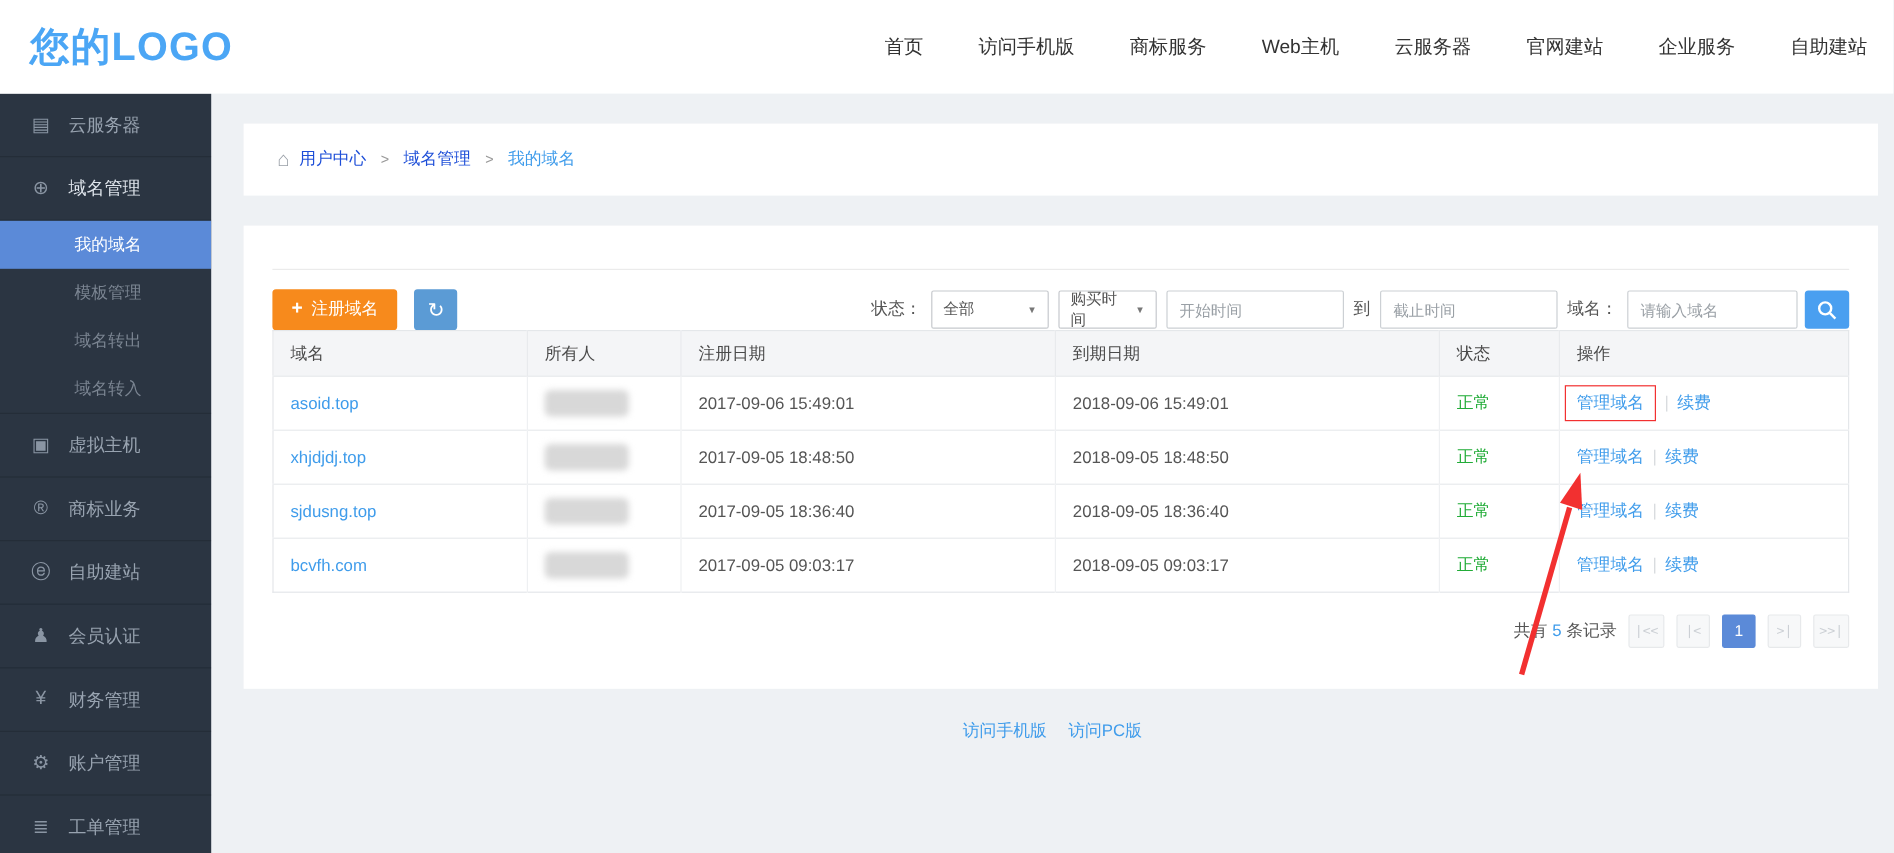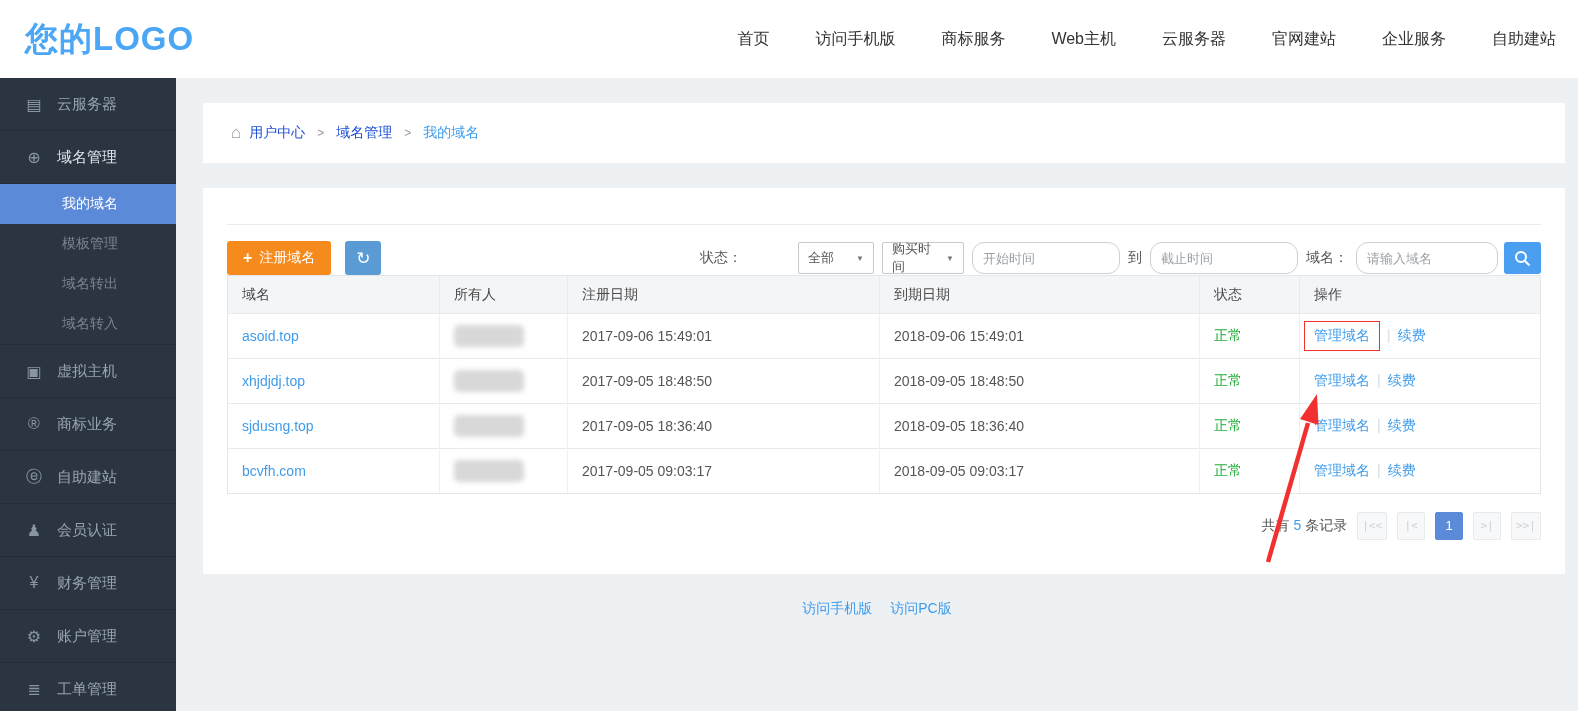--- a/index.html
+++ b/index.html
@@ -72,24 +72,24 @@
     border:none; border-radius:3px; font-size:17px; cursor:pointer;
   }
   .filters { display:flex; align-items:center; font-size:14px; color:#555; }
   .flt-label { margin:0 8px; white-space:nowrap;font-family:Liberation Mono, monospace; }
   .sel {
     height:32px; border:1px solid #c6c9cd; background:#fff; display:flex;
     align-items:center; justify-content:space-between; padding:0 9px;
     font-size:13px; color:#555; cursor:pointer; border-radius:2px;
   }
   .sel .arr { font-size:8px; color:#777; margin-left:8px; }
-  .sel-status { width:76px;margin-left:48px; }
+  .sel-status { width:98px; }
   .sel-timetype { width:82px; margin-left:8px; }
   .inp {
-    height:32px; border:1px solid #ccd0d4; border-radius:12px; padding:0 10px;
+    height:32px; border:1px solid #ccd0d4; border-radius:2px; padding:0 10px;
     font-size:13px; color:#555; outline:none;
     font-family:"Liberation Sans","DejaVu Sans",sans-serif;
   }
   .inp::placeholder { color:#9aa0a6; }
   .inp-start, .inp-end { width:148px; margin-left:8px; }
   .to-label { margin:0 0 0 8px; }
   .inp-domain { width:142px; }
   .btn-search {
     width:37px; height:32px; margin-left:6px; background:#4a9ff0; border:none;
     border-radius:3px; cursor:pointer; display:flex; align-items:center; justify-content:center;

